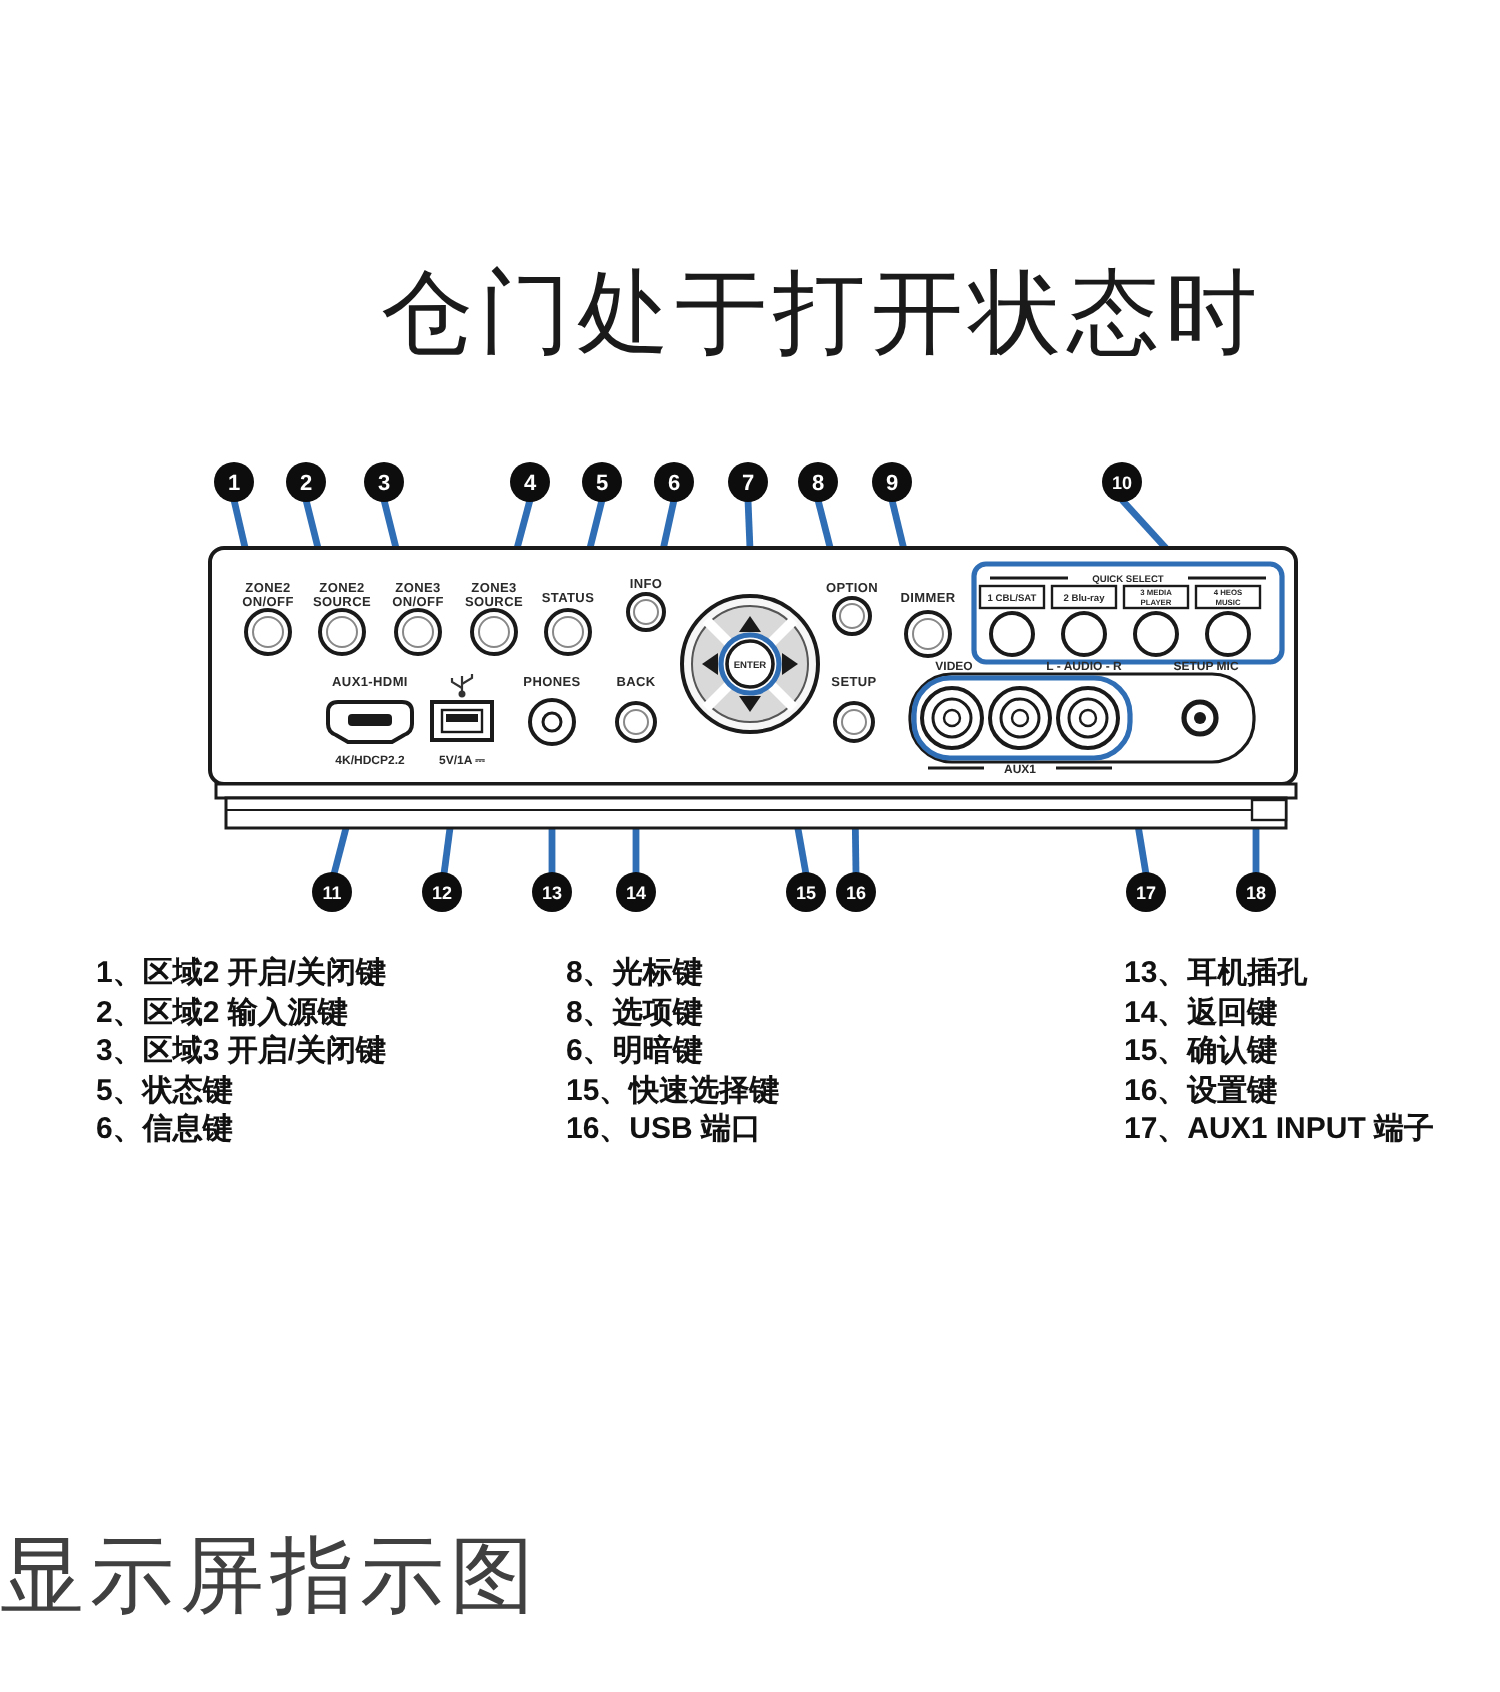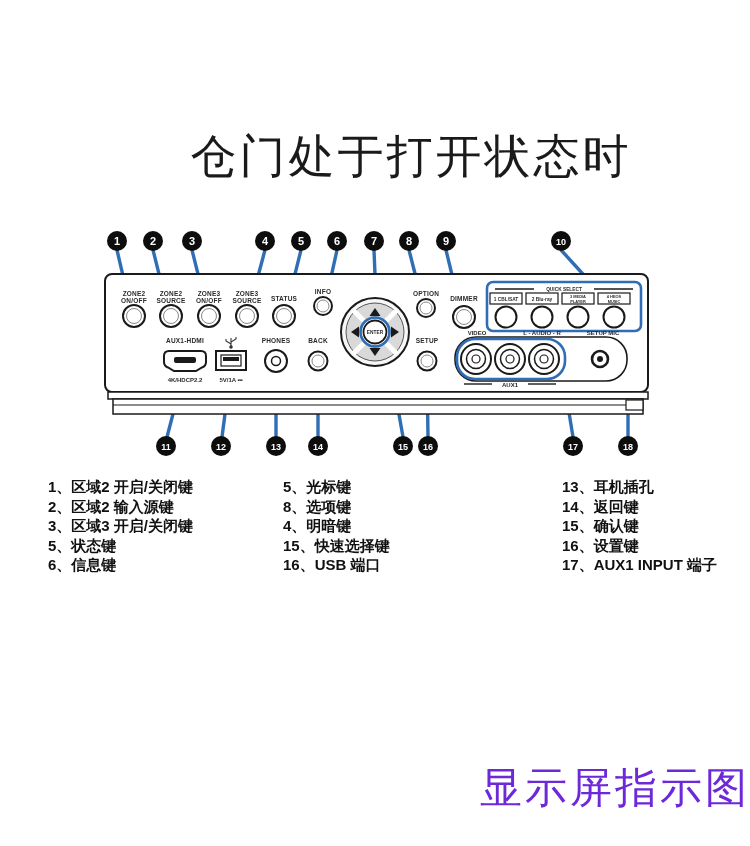--- a/index.html
+++ b/index.html
@@ -5,22 +5,22 @@
   html,body { margin:0; padding:0; background:#ffffff; }
   .page {
     position:relative; width:750px; height:846px; background:#ffffff;
     font-family:"Liberation Sans","DejaVu Sans",sans-serif; overflow:hidden;
   }
   .title-top {
     position:absolute; top:126px; left:0; width:750px; text-align:center;
     font-size:46px; font-weight:400; color:#1a1a1a; letter-spacing:3px;padding-left:36px;
   }
   .title-bottom {
-    position:absolute; top:760px; left:0; width:750px; text-align:right;
-    font-size:42px; font-weight:400; color:#6d28d9; letter-spacing:3px;
+    position:absolute; top:760px; left:0; width:750px; text-align:left;
+    font-size:42px; font-weight:400; color:#404040; letter-spacing:3px;
   }
   .diagram-svg { position:absolute; left:0; top:0; width:750px; height:846px; }
   svg text { font-family:"Liberation Sans","DejaVu Sans",sans-serif; fill:#1a1a1a; }
   .panel-label { font-size:6.5px; font-weight:700; fill:#2a2a2a; text-anchor:middle; letter-spacing:.2px; }
   .sub-label { font-size:6px; font-weight:700; fill:#2a2a2a; text-anchor:middle; }
   .qs-box-label { font-size:4.8px; font-weight:700; fill:#2a2a2a; text-anchor:middle; }
   .qs-box-label2 { font-size:3.9px; font-weight:700; fill:#2a2a2a; text-anchor:middle; }
   .enter-label { font-size:4.8px; font-weight:700; fill:#2a2a2a; text-anchor:middle; }
   .callout-num { font-size:11px; font-weight:700; fill:#ffffff; text-anchor:middle; }
   .callout-num.double { font-size:9px; }
@@ -310,23 +310,23 @@
 
   <div class="legend">
     <div class="legend-col c1">
       <div class="legend-item">1、区域2 开启/关闭键</div>
       <div class="legend-item">2、区域2 输入源键</div>
       <div class="legend-item">3、区域3 开启/关闭键</div>
       <div class="legend-item">5、状态键</div>
       <div class="legend-item">6、信息键</div>
     </div>
     <div class="legend-col c2">
-      <div class="legend-item">5、光标键</div>
+      <div class="legend-item">8、光标键</div>
       <div class="legend-item">8、选项键</div>
-      <div class="legend-item">4、明暗键</div>
+      <div class="legend-item">6、明暗键</div>
       <div class="legend-item">15、快速选择键</div>
       <div class="legend-item">16、USB 端口</div>
     </div>
     <div class="legend-col c3">
       <div class="legend-item">13、耳机插孔</div>
       <div class="legend-item">14、返回键</div>
       <div class="legend-item">15、确认键</div>
       <div class="legend-item">16、设置键</div>
       <div class="legend-item">17、AUX1 INPUT 端子</div>
     </div>

